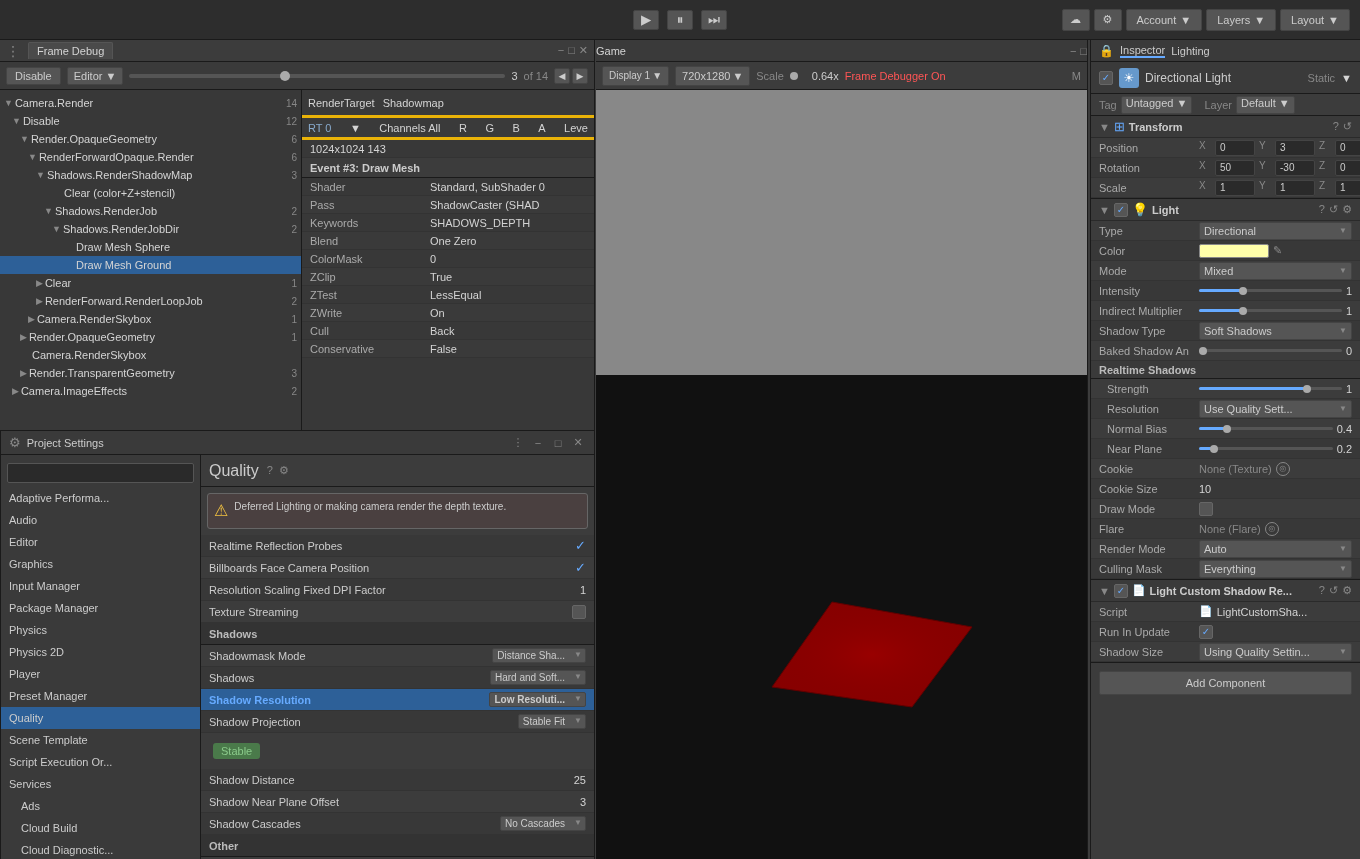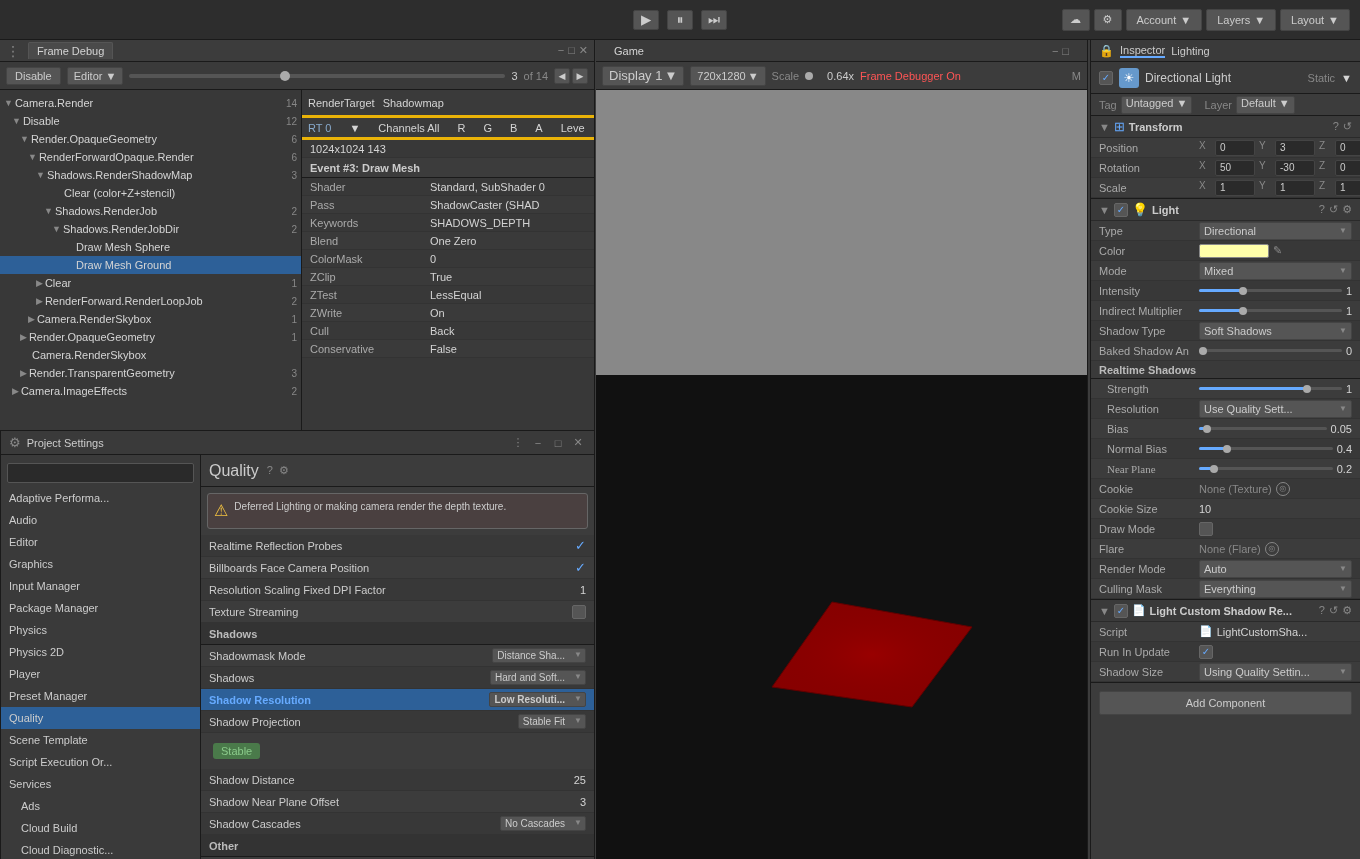--- a/index.html
+++ b/index.html
@@ -425,21 +425,21 @@
       border-right: 1px solid #1a1a1a;
       display: flex;
       flex-direction: column;
     }
 
     .game-header {
       height: 22px;
       background: #3a3a3a;
       display: flex;
       align-items: center;
-      padding: 0 18px;
+      padding: 0 0;
       border-bottom: 1px solid #1a1a1a;
       gap: 6px;
       font-size: 11px;
     }
 
     .game-toolbar {
       height: 28px;
       background: #3c3c3c;
       display: flex;
       align-items: center;
@@ -449,21 +449,21 @@
       font-size: 11px;
     }
 
     .display-dropdown {
       height: 20px;
       padding: 0 6px;
       background: #555;
       border: 1px solid #444;
       border-radius: 2px;
       cursor: pointer;
-      font-size: 13px;
+      font-size: 10px;
       color: #ccc;
       display: flex; align-items: center; gap: 2px;
     }
     .res-dropdown {
       height: 20px;
       padding: 0 6px;
       background: #555;
       border: 1px solid #444;
       border-radius: 2px;
       cursor: pointer;
@@ -910,21 +910,21 @@
           <span>Camera.ImageEffects</span>
           <span class="badge">2</span>
         </div>
       </div>
 
       <div class="frame-details">
         <div class="details-header">
           <span>RenderTarget</span>
           <span>Shadowmap</span>
         </div>
-        <div class="details-header" style="height:22px;gap:18px;">
+        <div class="details-header" style="height:22px;gap:18px;justify-content:space-between;">
           <span class="rt-label">RT 0</span>
           <span>▼</span>
           <span>Channels All</span>
           <span>R</span>
           <span>G</span>
           <span>B</span>
           <span>A</span>
           <span>Leve</span>
         </div>
         <div class="details-row">
@@ -1282,44 +1282,34 @@
           </div>
           <span>1</span>
         </div>
       </div>
 
       <div class="prop-row">
         <span class="prop-label" style="padding-left:8px;">Resolution</span>
         <div class="select-dropdown">Use Quality Sett...</div>
       </div>
 
-      <div class="prop-row">
-        <span class="prop-label" style="padding-left:8px;">Bias</span>
-        <div class="prop-slider">
-          <div class="mini-slider">
-            <div class="mini-slider-fill" style="width:5%"></div>
-            <div class="mini-slider-thumb" style="left:3%"></div>
-          </div>
-          <span>0.05</span>
-        </div>
-      </div>
 
       <div class="prop-row">
         <span class="prop-label" style="padding-left:8px;">Normal Bias</span>
         <div class="prop-slider">
           <div class="mini-slider">
             <div class="mini-slider-fill" style="width:20%"></div>
             <div class="mini-slider-thumb" style="left:18%"></div>
           </div>
           <span>0.4</span>
         </div>
       </div>
 
       <div class="prop-row">
-        <span class="prop-label" style="padding-left:8px;font-family:Liberation Serif, serif;">Near Plane</span>
+        <span class="prop-label" style="padding-left:8px;">Near Plane</span>
         <div class="prop-slider">
           <div class="mini-slider">
             <div class="mini-slider-fill" style="width:10%"></div>
             <div class="mini-slider-thumb" style="left:8%"></div>
           </div>
           <span>0.2</span>
         </div>
       </div>
 
       <div class="prop-row">

